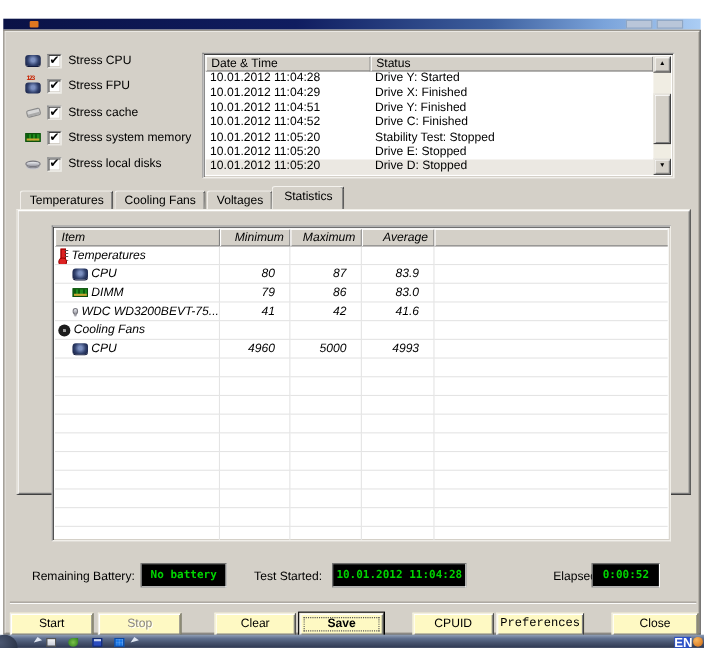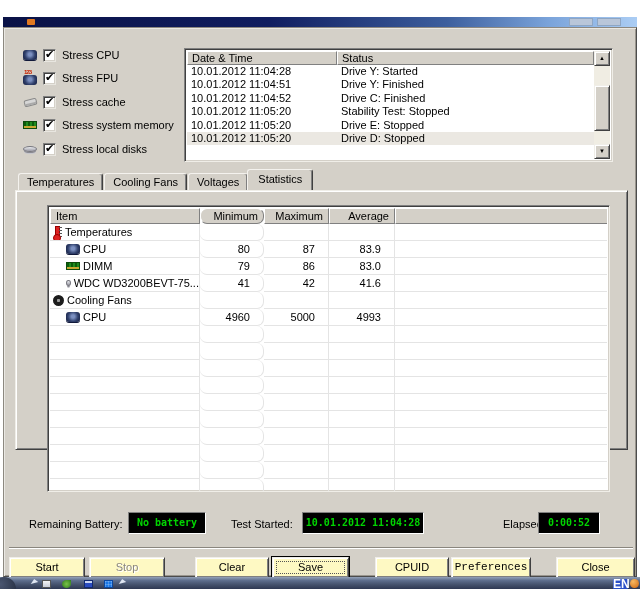--- a/index.html
+++ b/index.html
@@ -78,32 +78,32 @@
     box-shadow:inset 1px 1px 0 #fff, inset -1px -1px 0 #808080; }
 
   
   .tabbar { position:absolute; left:11px; top:141px; height:21px; display:flex; align-items:flex-end; padding-left:3px; }
   .tab { height:17px; line-height:16px; padding:0 8px; background:#d4d0c8; white-space:nowrap;
     border:1px solid #404040; border-bottom:none; border-top-color:#f4f2ee; border-left-color:#f4f2ee;
     border-radius:3px 3px 0 0; box-shadow:inset -1px 0 0 #808080; margin-right:1px; }
   .tab.active { height:21px; line-height:19px; padding:0 10px; position:relative; z-index:3; margin-left:-2px; }
   .tab-panel { position:absolute; left:11px; top:162px; width:613px; height:260px; background:#d4d0c8;
     border:1px solid; border-color:#f0eee8 #404040 #404040 #f0eee8;
-    box-shadow:inset 1px 1px 0 #fff, inset -1px -1px 0 #808080; }
+    box-shadow:inset 1px 1px 0 #fff, inset -1px -1px 0 #808080;font-style:italic; }
 
   
   .stats-table { position:absolute; left:31px; top:14px; width:563px; height:287px; background:#fff;
     border:1px solid; border-color:#808080 #f0eee8 #f0eee8 #808080;
     box-shadow:inset 1px 1px 0 #404040, inset -1px -1px 0 #d4d0c8; padding:2px; overflow:hidden; }
   .t-header { display:flex; height:16px; }
   .t-hcell { background:#d4d0c8; border:1px solid; border-color:#fff #808080 #808080 #fff;
     padding:0 5px; line-height:14px; white-space:nowrap; overflow:hidden; }
   .t-row { display:flex; height:17px; line-height:16px; }
   .t-cell { border-right:1px solid #e4e4e4; border-bottom:1px solid #e4e4e4; white-space:nowrap; overflow:hidden; }
-  .w-item { width:150px; flex:none; } .w-min { width:64px; flex:none;border-radius:7px; }
+  .w-item { width:150px; flex:none; } .w-min { width:64px; flex:none; }
   .w-max { width:65px; flex:none; } .w-avg { width:66px; flex:none; }
   .w-fill { flex:1; border-right:none !important; }
   .t-hcell.w-min,.t-hcell.w-max,.t-hcell.w-avg { text-align:right; }
   .t-cell.num { text-align:right; padding-right:13px; }
   .t-cell.item { display:flex; align-items:center; gap:3px; padding-left:3px; }
   .t-cell.item.indent { padding-left:16px; }
 
   
   .stat-lbl { position:absolute; top:490px; white-space:nowrap; }
   .lcd { position:absolute; top:484px; height:22px; background:#000; color:#00d400;
@@ -114,21 +114,21 @@
   .lbl-batt { left:25px; } .lbl-test { left:227px; } .lbl-elap { left:461px;padding-left:38px; }
 
   .sep { position:absolute; left:5px; top:519px; width:624px; height:2px;
     border-top:1px solid #8a867e; border-bottom:1px solid #fff; }
 
   
   .btn { position:absolute; top:529px; height:21px; background:#fef9c3;
     border:1px solid; border-color:#f0eee8 #404040 #404040 #f0eee8;
     box-shadow:inset 1px 1px 0 #fff, inset -1px -1px 0 #808080;
     text-align:center; line-height:19px; white-space:nowrap; }
-  .btn.focused { outline:1px solid #000; box-shadow:inset 1px 1px 0 #fff, inset -1px -1px 0 #808080; }
+  .btn.focused { outline:1px solid #000; box-shadow:inset 1px 1px 0 #fff, inset -1px -1px 0 #808080;font-weight:bold; }
   .btn.focused::after { content:""; position:absolute; inset:3px; border:1px dotted #555; }
   .btn.disabled { color:#8a867e; text-shadow:1px 1px 0 #fff; }
   .b-start { left:5px; width:76px; } .b-stop { left:85px; width:76px; }
   .b-clear { left:191px; width:74px; } .b-save { left:268px; width:77px; }
   .b-cpuid { left:371px; width:74px; } .b-prefs { left:447px; width:80px;font-family:Liberation Mono, monospace; }
   .b-close { left:552px; width:79px; }
 
   
   .taskbar { position:absolute; left:0; top:577px; width:640px; height:12px; overflow:hidden;
     background:linear-gradient(#93a1b8 0%, #5d6d8c 30%, #47546f 60%, #2e3852 100%); }
@@ -201,20 +201,24 @@
     <div class="log-list">
       <div class="log-header">
         <div class="log-hcell lc1">Date &amp; Time</div>
         <div class="log-hcell lc2">Status</div>
       </div>
       <div class="log-row">
         <div class="log-cell lc1">10.01.2012 11:04:28</div>
         <div class="log-cell lc2">Drive Y: Started</div>
       </div>
       <div class="log-row">
+        <div class="log-cell lc1">10.01.2012 11:04:29</div>
+        <div class="log-cell lc2">Drive X: Finished</div>
+      </div>
+      <div class="log-row">
         <div class="log-cell lc1">10.01.2012 11:04:51</div>
         <div class="log-cell lc2">Drive Y: Finished</div>
       </div>
       <div class="log-row">
         <div class="log-cell lc1">10.01.2012 11:04:52</div>
         <div class="log-cell lc2">Drive C: Finished</div>
       </div>
       <div class="log-row">
         <div class="log-cell lc1">10.01.2012 11:05:20</div>
         <div class="log-cell lc2">Stability Test: Stopped</div>

